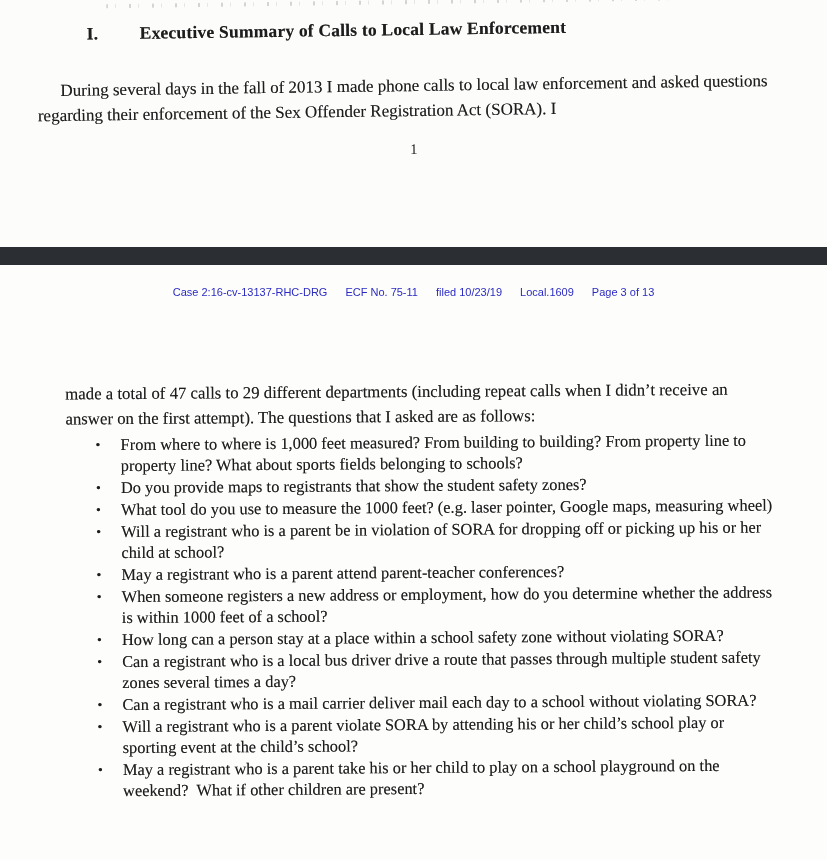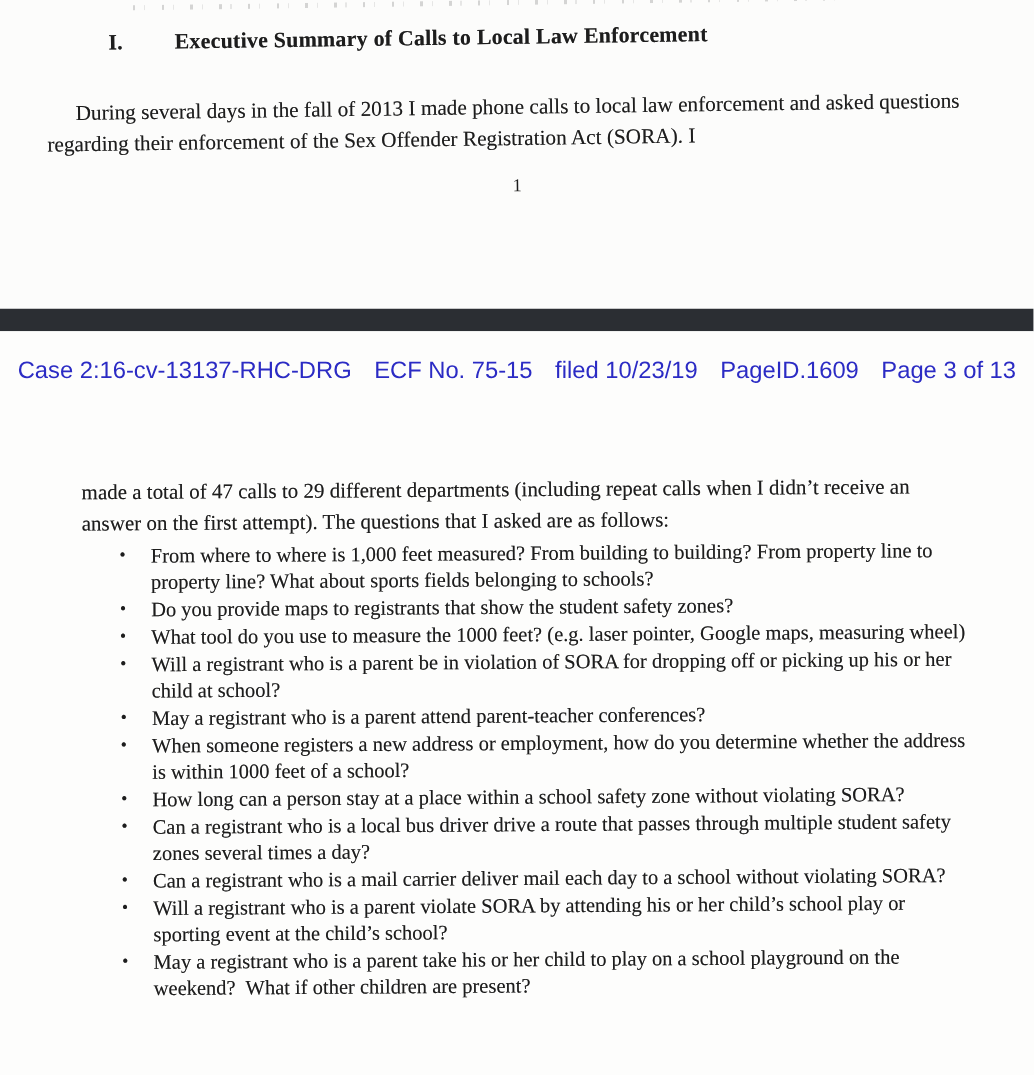--- a/index.html
+++ b/index.html
@@ -78,21 +78,21 @@
     background: #fdfdfc;
   }
   .stamp {
     position: absolute;
     top: 21px; left: 0;
     width: 100%;
     display: flex;
     justify-content: center;
     gap: 18px;
     font-family: "Liberation Sans", sans-serif;
-    font-size: 19px;
+    font-size: 11px;
     white-space: nowrap;
   }
   .page2-inner {
     position: absolute;
     top: 0; left: 0;
     width: 100%; height: 100%;
     transform: rotate(-0.4deg);
     transform-origin: 50% 40%;
   }
   .p2-para {
@@ -143,23 +143,23 @@
       <p class="p1-para">During several days in the fall of 2013 I made phone calls to local law enforcement and asked questions regarding their enforcement of the Sex Offender Registration Act (SORA). I</p>
       <div class="pg-num">1</div>
     </div>
   </section>
 
   <div class="separator" style="background: rgb(43, 46, 51);"></div>
 
   <section class="page2">
     <div class="stamp" style="color: rgb(43, 43, 196);">
       <span>Case 2:16-cv-13137-RHC-DRG</span>
-      <span>ECF No. 75-15</span>
+      <span>ECF No. 75-11</span>
       <span>filed 10/23/19</span>
-      <span>PageID.1609</span>
+      <span>Local.1609</span>
       <span>Page 3 of 13</span>
     </div>
     <div class="page2-inner">
       <p class="p2-para">made a total of 47 calls to 29 different departments (including repeat calls when I didn’t receive an answer on the first attempt). The questions that I asked are as follows:</p>
       <ul class="qlist">
 
           <li>
             <span class="marker">•</span>
             <span class="btext">From where to where is 1,000 feet measured? From building to building? From property line to property line? What about sports fields belonging to schools?</span>
           </li>

